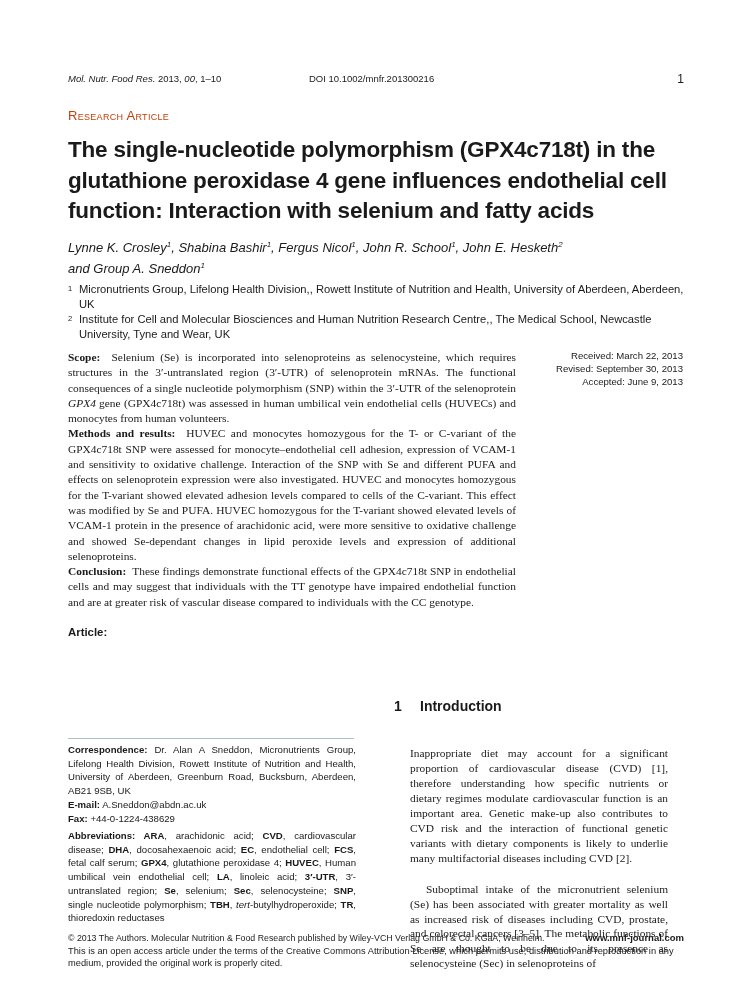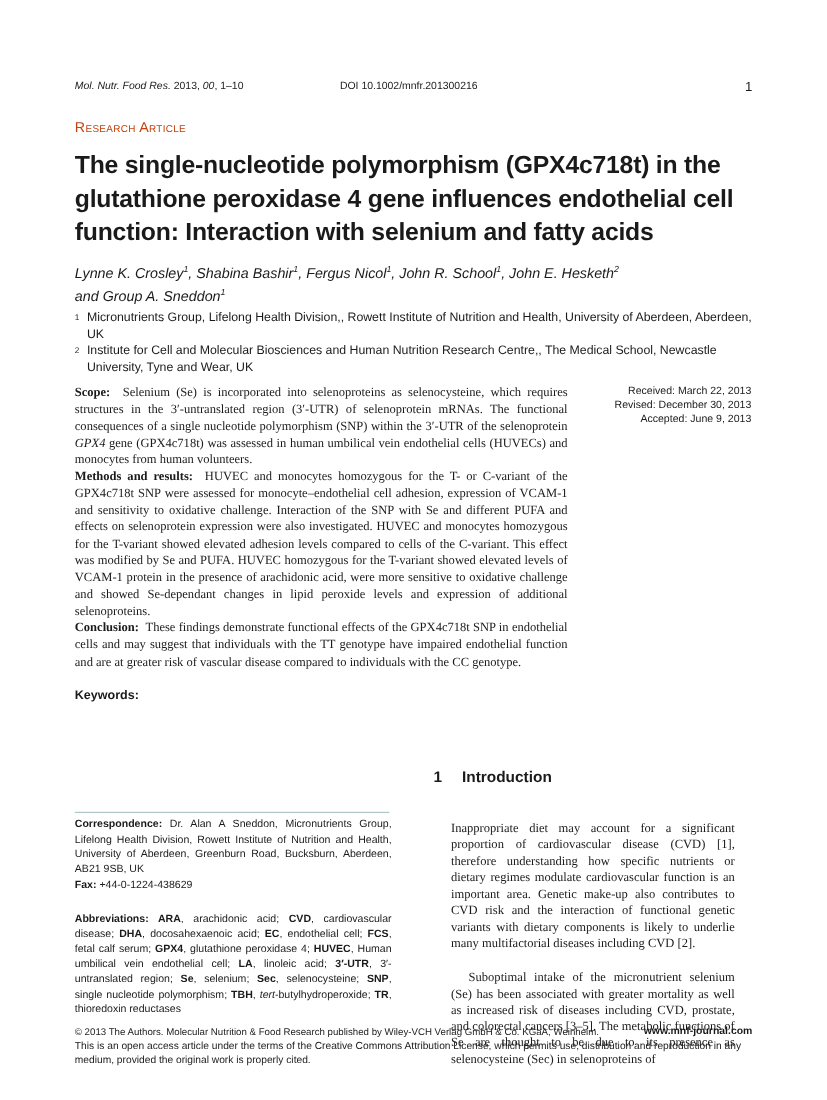--- a/index.html
+++ b/index.html
@@ -74,32 +74,33 @@
 </div>
 
 <div id="abstract" class="abs serif">
   <p><b>Scope:</b>&nbsp;&nbsp;<span>Selenium (Se) is incorporated into selenoproteins as selenocysteine, which requires structures in the 3′-untranslated region (3′-UTR) of selenoprotein mRNAs. The functional consequences of a single nucleotide polymorphism (SNP) within the 3′-UTR of the selenoprotein </span><i>GPX4</i><span> gene (GPX4c718t) was assessed in human umbilical vein endothelial cells (HUVECs) and monocytes from human volunteers.</span></p>
   <p><b>Methods and results:</b>&nbsp;&nbsp;<span>HUVEC and monocytes homozygous for the T- or C-variant of the GPX4c718t SNP were assessed for monocyte–endothelial cell adhesion, expression of VCAM-1 and sensitivity to oxidative challenge. Interaction of the SNP with Se and different PUFA and effects on selenoprotein expression were also investigated. HUVEC and monocytes homozygous for the T-variant showed elevated adhesion levels compared to cells of the C-variant. This effect was modified by Se and PUFA. HUVEC homozygous for the T-variant showed elevated levels of VCAM-1 protein in the presence of arachidonic acid, were more sensitive to oxidative challenge and showed Se-dependant changes in lipid peroxide levels and expression of additional selenoproteins.</span></p>
   <p><b>Conclusion:</b>&nbsp;&nbsp;<span>These findings demonstrate functional effects of the GPX4c718t SNP in endothelial cells and may suggest that individuals with the TT genotype have impaired endothelial function and are at greater risk of vascular disease compared to individuals with the CC genotype.</span></p>
 </div>
 
 <div id="dates" class="abs sans">
   <div>Received: March 22, 2013</div>
-  <div>Revised: December 30, 2013</div>
+  <div>Revised: September 30, 2013</div>
   <div>Accepted: June 9, 2013</div>
 </div>
 
 <div id="keywords" class="abs sans">
-  <div class="kh">Keywords:</div>
+  <div class="kh">Article:</div>
 </div>
 
 <div id="divider-left" class="abs"></div>
 
 <div id="correspondence" class="abs sans">
   <div><b>Correspondence:</b><span> Dr. Alan A Sneddon, Micronutrients Group, Lifelong Health Division, Rowett Institute of Nutrition and Health, University of Aberdeen, Greenburn Road, Bucksburn, Aberdeen, AB21 9SB, UK</span></div>
+  <div><b>E-mail:</b><span> A.Sneddon@abdn.ac.uk</span></div>
   <div><b>Fax:</b><span> +44-0-1224-438629</span></div>
 </div>
 
 <div id="abbrev" class="abs sans"><b>Abbreviations: </b><b>ARA</b><span>, arachidonic acid; </span><b>CVD</b><span>, cardiovascular disease; </span><b>DHA</b><span>, docosahexaenoic acid; </span><b>EC</b><span>, endothelial cell; </span><b>FCS</b><span>, fetal calf serum; </span><b>GPX4</b><span>, glutathione peroxidase 4; </span><b>HUVEC</b><span>, Human umbilical vein endothelial cell; </span><b>LA</b><span>, linoleic acid; </span><b>3′-UTR</b><span>, 3′-untranslated region; </span><b>Se</b><span>, selenium; </span><b>Sec</b><span>, selenocysteine; </span><b>SNP</b><span>, single nucleotide polymorphism; </span><b>TBH</b><span>, <i>tert</i>-butylhydroperoxide; </span><b>TR</b><span>, thioredoxin reductases</span></div>
 
 <div id="intro-heading" class="abs sans">
   <span class="num">1</span><span>Introduction</span>
 </div>
 
 <div id="intro-body" class="abs serif">

